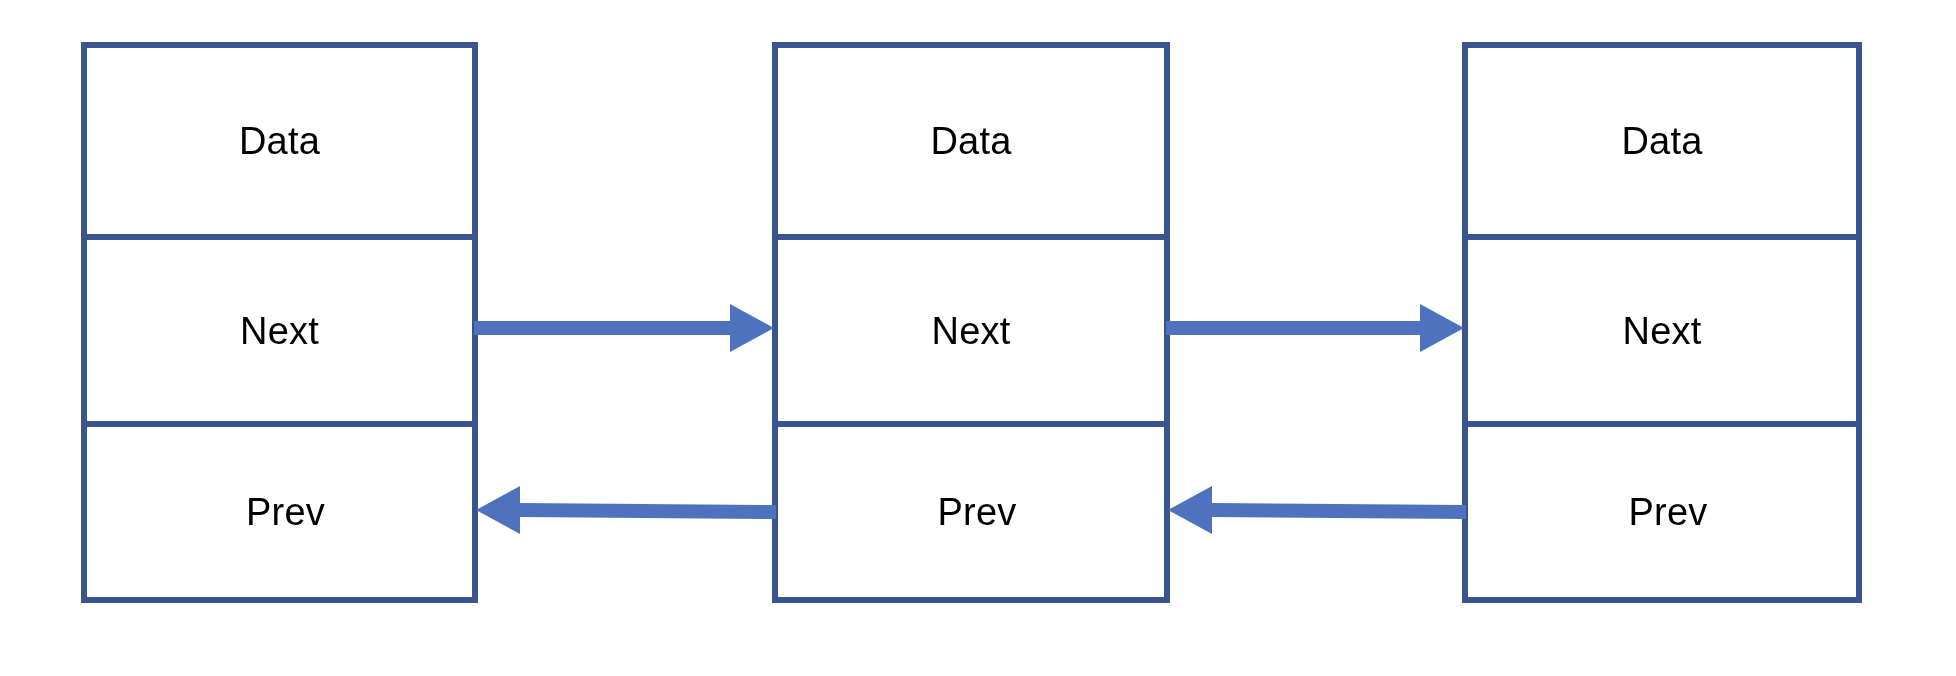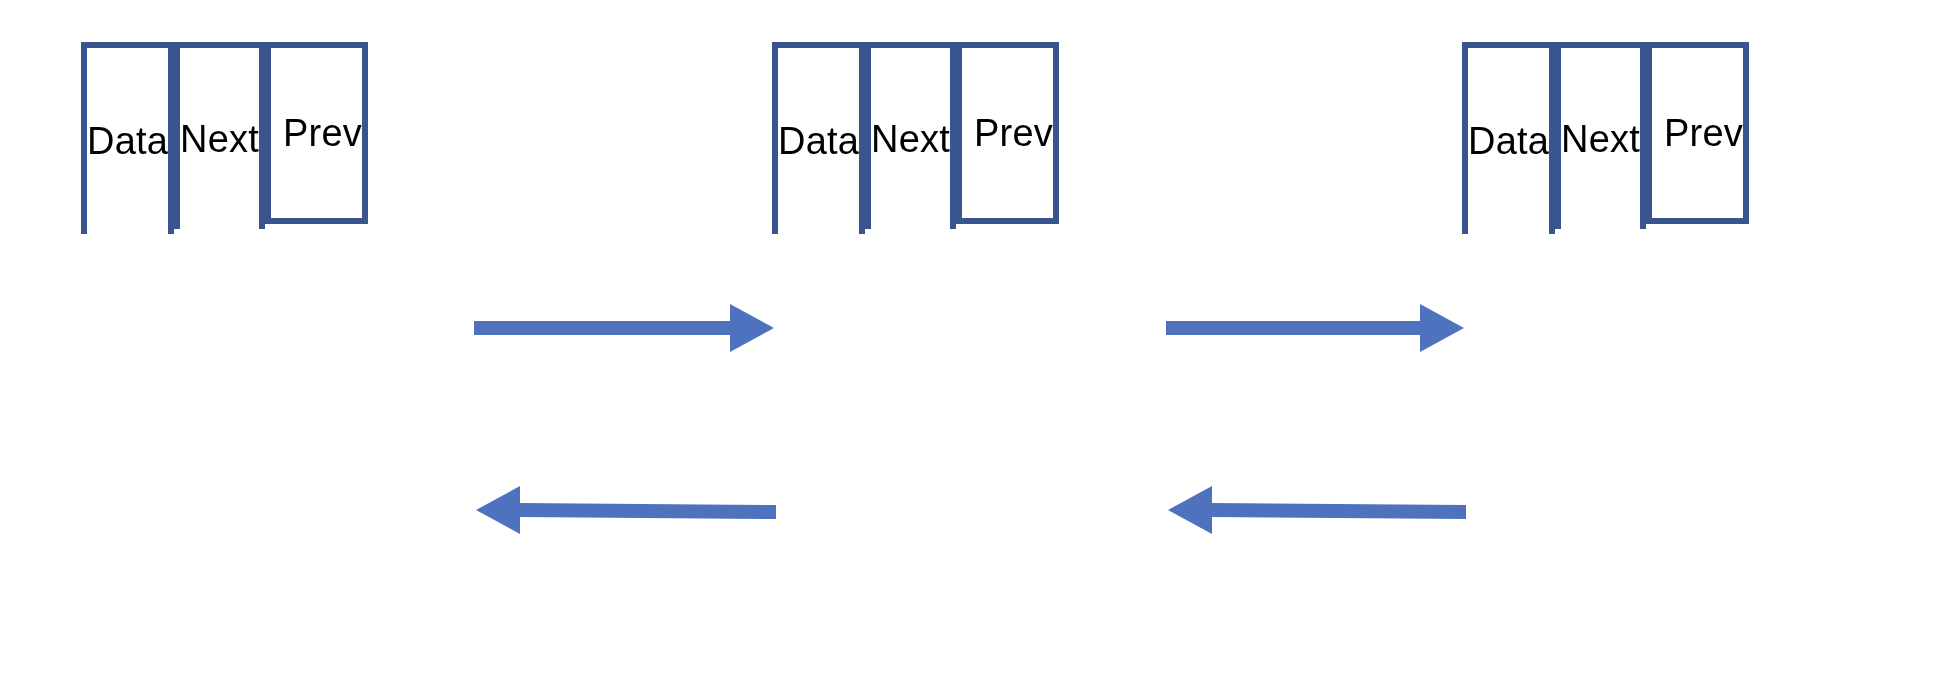--- a/index.html
+++ b/index.html
@@ -21,21 +21,21 @@
     background: #ffffff;
   }
 
   
   .node {
     position: absolute;
     top: 42px;
     height: 561px;
     box-sizing: border-box;
     display: flex;
-    flex-direction: row;
+    flex-direction: column;
   }
 
   .node-cell {
     position: relative;
     box-sizing: border-box;
     border: 6px solid var(--border);
     border-bottom-width: 0;
     display: flex;
     align-items: center;
     justify-content: center;

